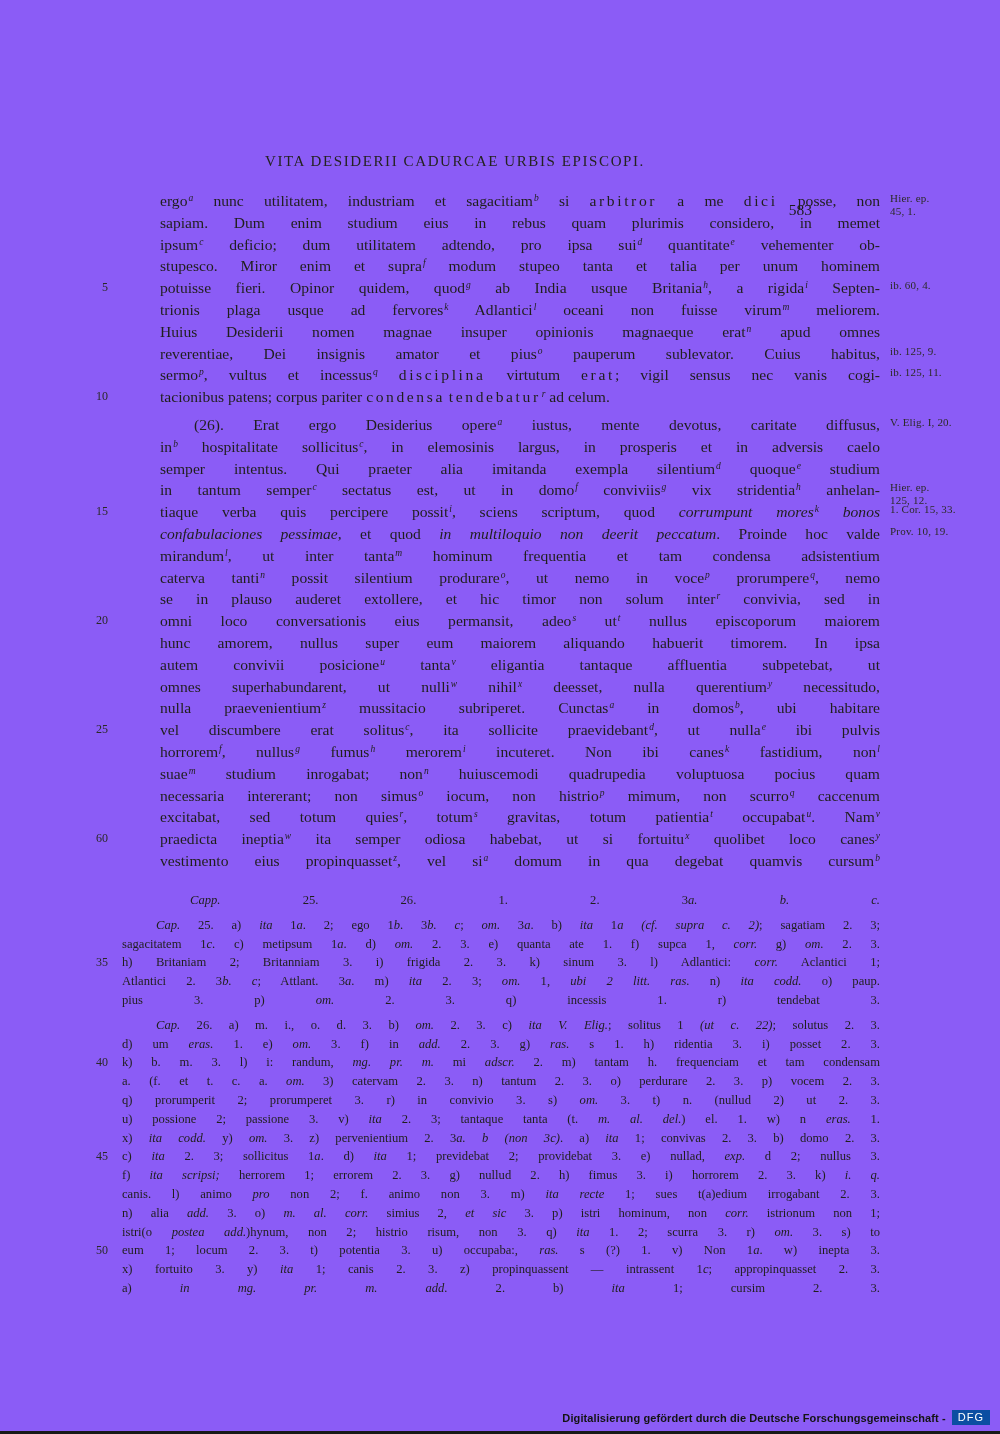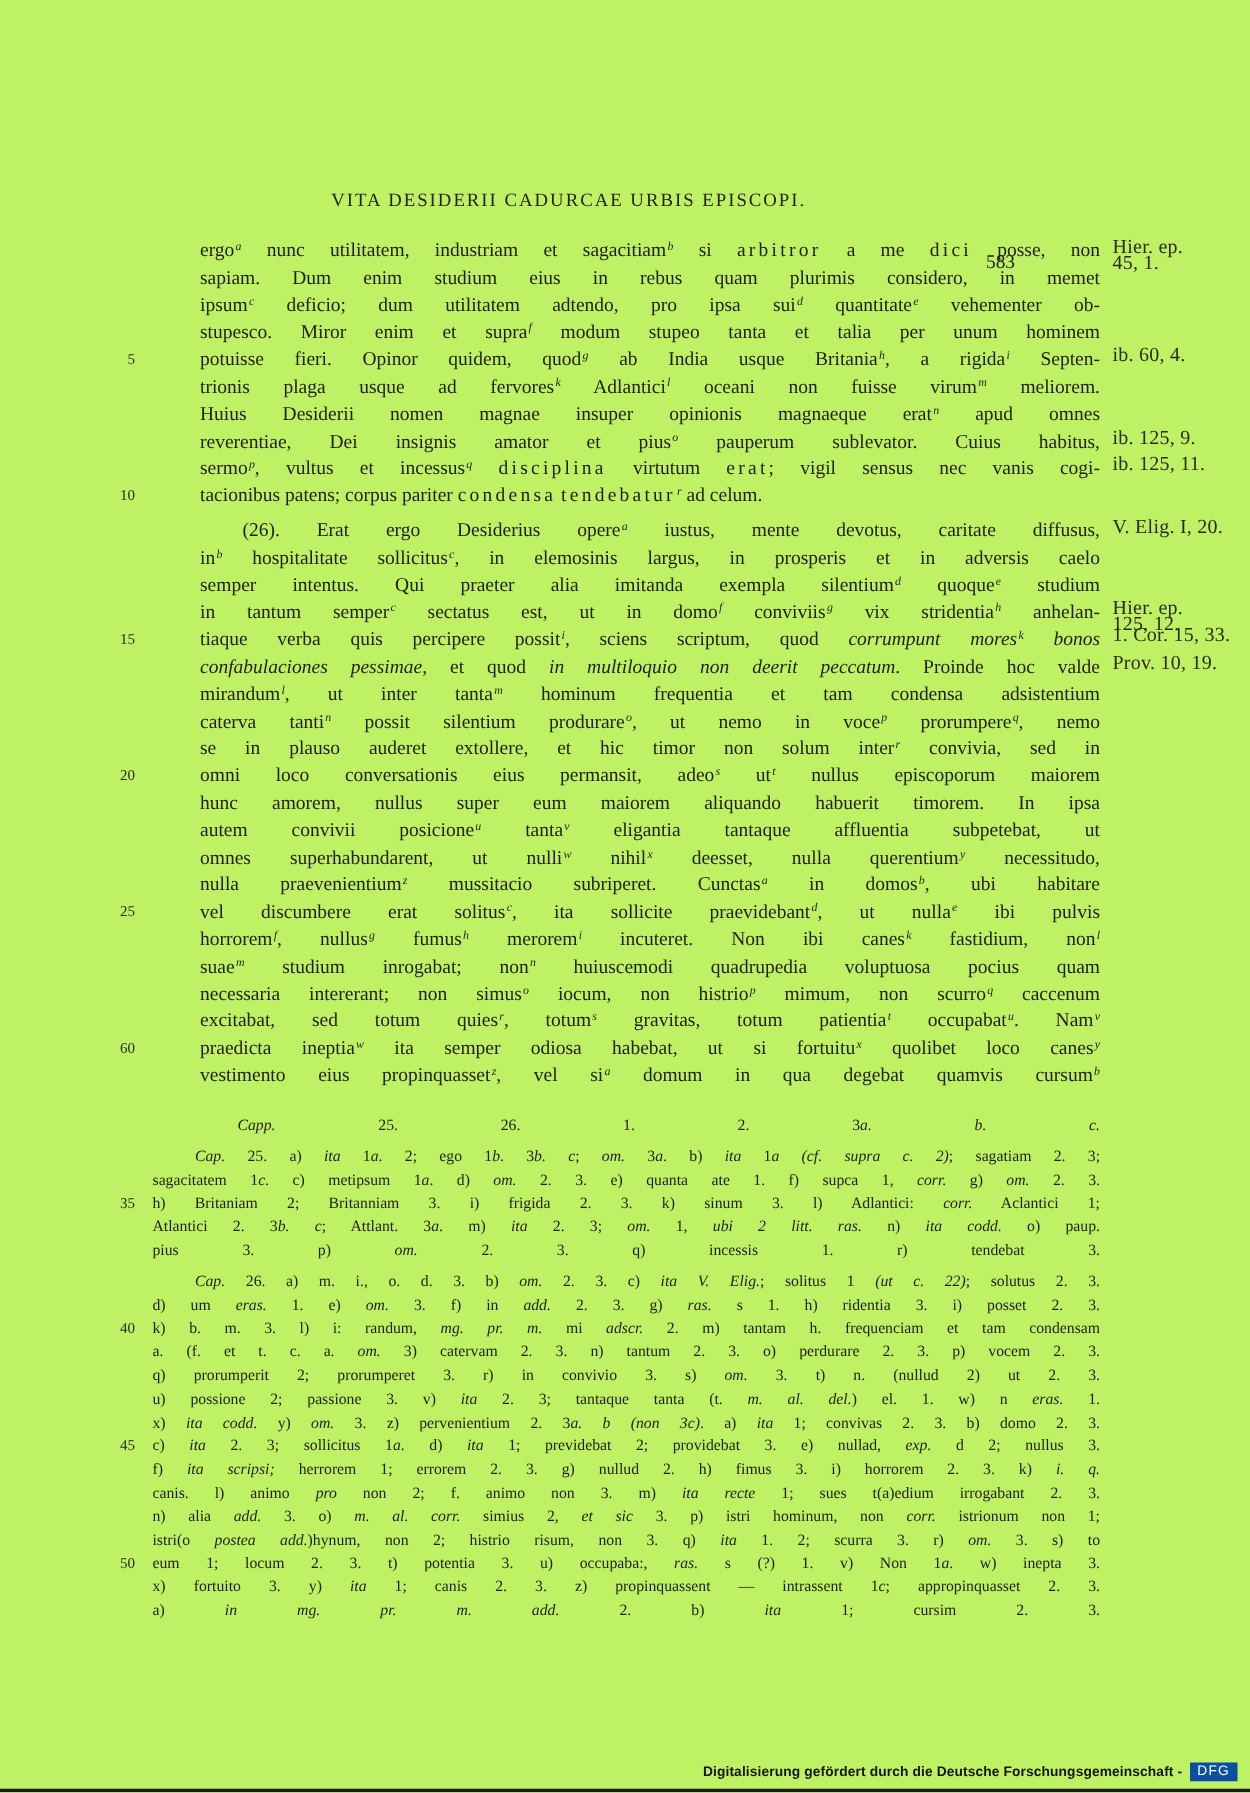--- a/index.html
+++ b/index.html
@@ -3,21 +3,21 @@
 <meta charset="utf-8">
 <style>
   * { box-sizing: border-box; margin: 0; padding: 0; }
   html, body { background: #e9e7e1; }
   body { font-family: "Liberation Serif", "DejaVu Serif", serif; }
 
   .scan {
     position: relative;
     width: 1000px;
     height: 1434px;
-    background: #bef264;
+    background: #8b5cf6;
     color: #1d1c1a;
     overflow: hidden;
     margin: 0 auto;
   }
 
   
   .header { position: absolute; left: 122px; top: 153px; width: 758px; height: 22px; }
   .title {
     position: absolute; left: 0; right: 92px; top: 0;
     text-align: center; font-size: 15px; letter-spacing: 1.6px; color: #242320;
@@ -43,21 +43,21 @@
   .gap  { margin-top: 6px; }
 
   .lnum {
     position: absolute; left: -46px; top: 0; width: 32px;
     text-align: right; text-align-last: right;
     font-size: 12px; letter-spacing: 0; line-height: inherit;
     color: #2a2926; white-space: nowrap;
   }
   .mnote {
     position: absolute; left: 100%; margin-left: 10px; top: 2px; width: 106px;
-    font-size: 16px; line-height: 12.5px;
+    font-size: 11px; line-height: 12.5px;
     text-align: left; text-align-last: left;
     white-space: pre-line; letter-spacing: 0.2px;
     color: #2c2b28;
   }
 
   sup {
     font-size: 9.5px; font-style: italic; line-height: 0;
     vertical-align: baseline; position: relative; top: -5px; margin-left: 1px;
   }
   em { font-style: italic; }

